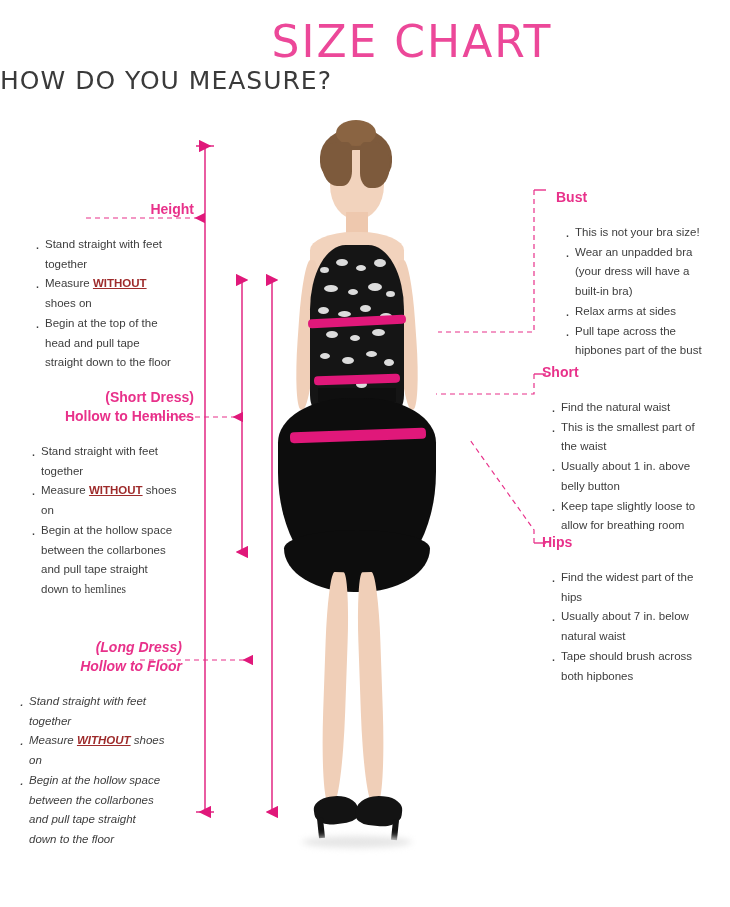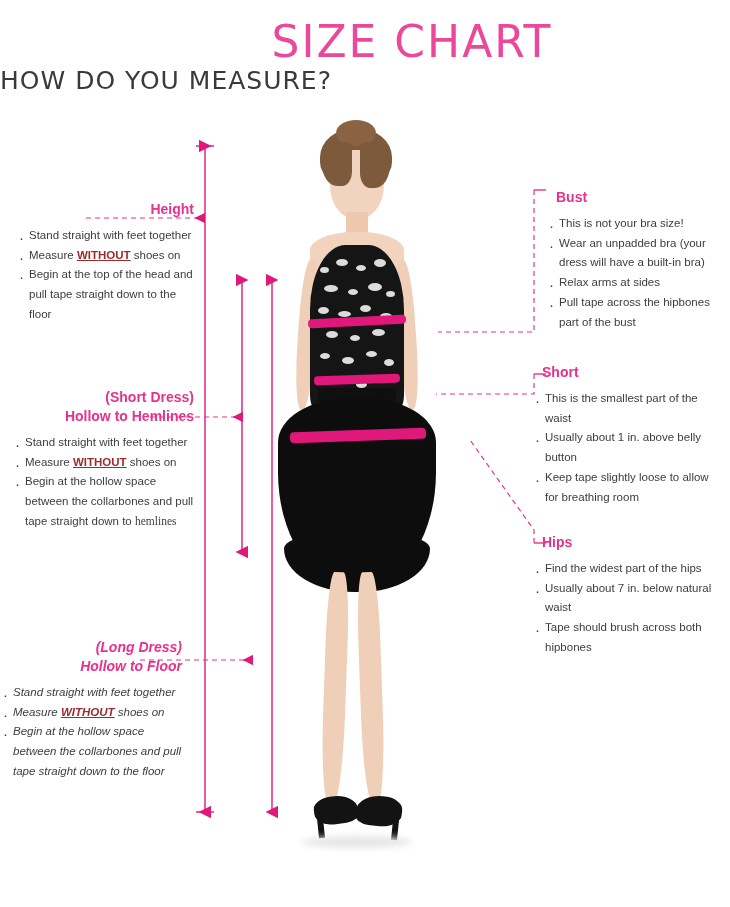--- a/index.html
+++ b/index.html
@@ -58,21 +58,21 @@
     color: #e8318a;
     line-height: 1.35;
   }
   .callout h3.right-head {
     text-align: left;
   }
   .callout h3.left-head {
     text-align: right;
   }
   .callout ul {
-    margin: 0;
+    margin: 16px;
     padding: 0;
     list-style: none;
   }
   .callout li {
     position: relative;
     padding-left: 11px;
     font-size: 11.5px;
     line-height: 1.72;
     color: #3d3d3d;
   }
@@ -427,20 +427,21 @@
       <li>This is not your bra size!</li>
       <li>Wear an unpadded bra (your dress will have a built-in bra)</li>
       <li>Relax arms at sides</li>
       <li>Pull tape across the hipbones part of the bust</li>
     </ul>
   </div>
 
   <div class="callout" style="left:534px; top:363px; width:186px;">
     <h3 class="right-head">Short</h3>
     <ul>
+      <li>Find the natural waist</li>
       <li>This is the smallest part of the waist</li>
       <li>Usually about 1 in. above belly button</li>
       <li>Keep tape slightly loose to allow for breathing room</li>
     </ul>
   </div>
 
   <div class="callout" style="left:534px; top:533px; width:180px;">
     <h3 class="right-head">Hips</h3>
     <ul>
       <li>Find the widest part of the hips</li>

